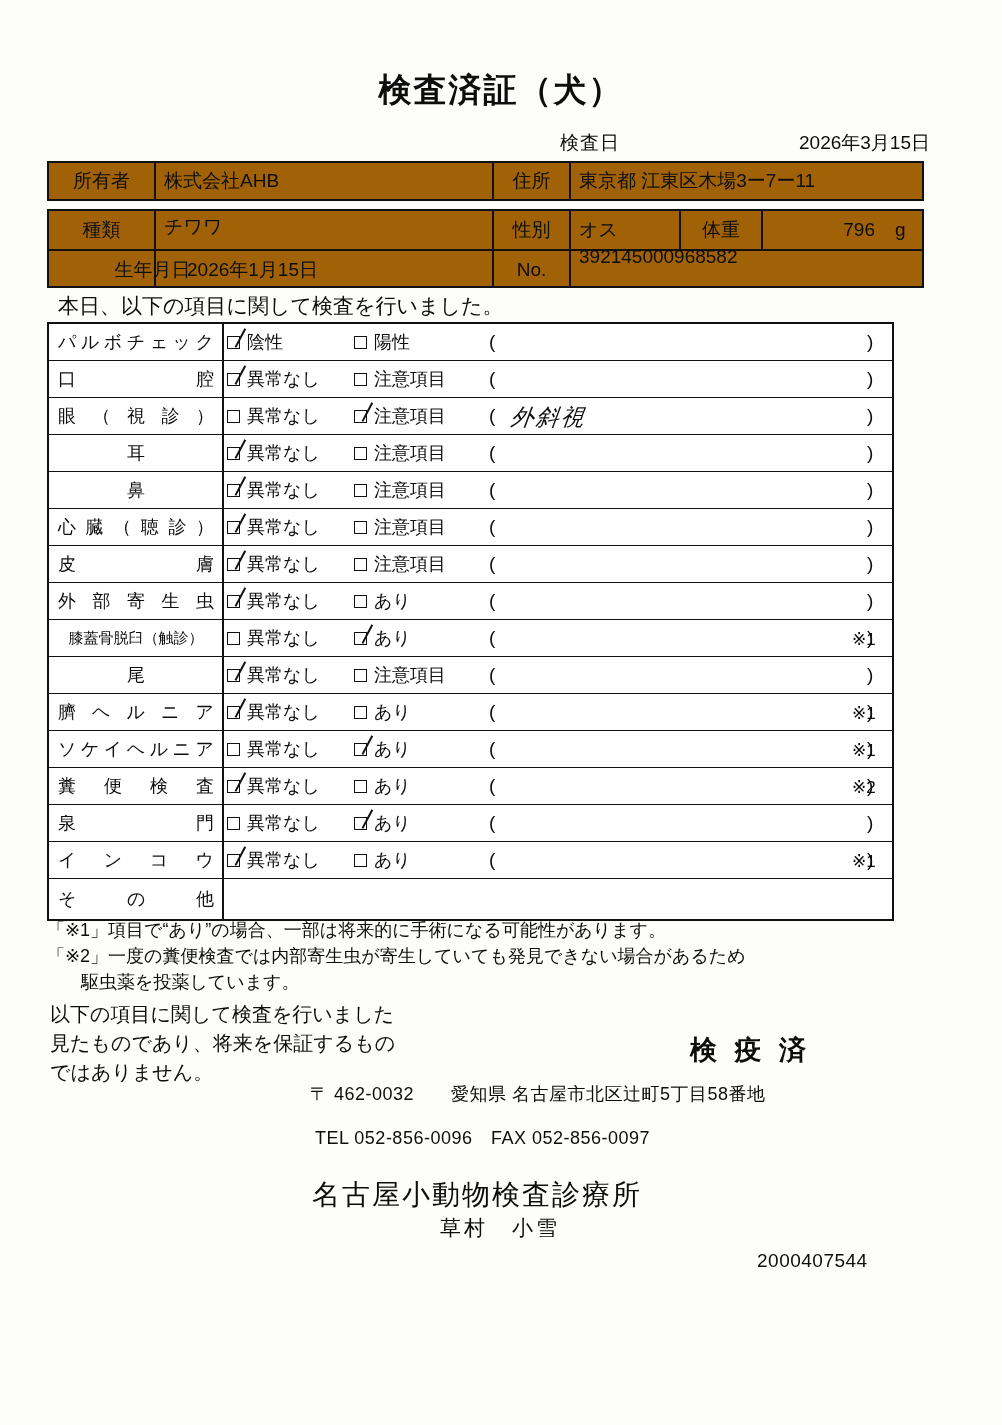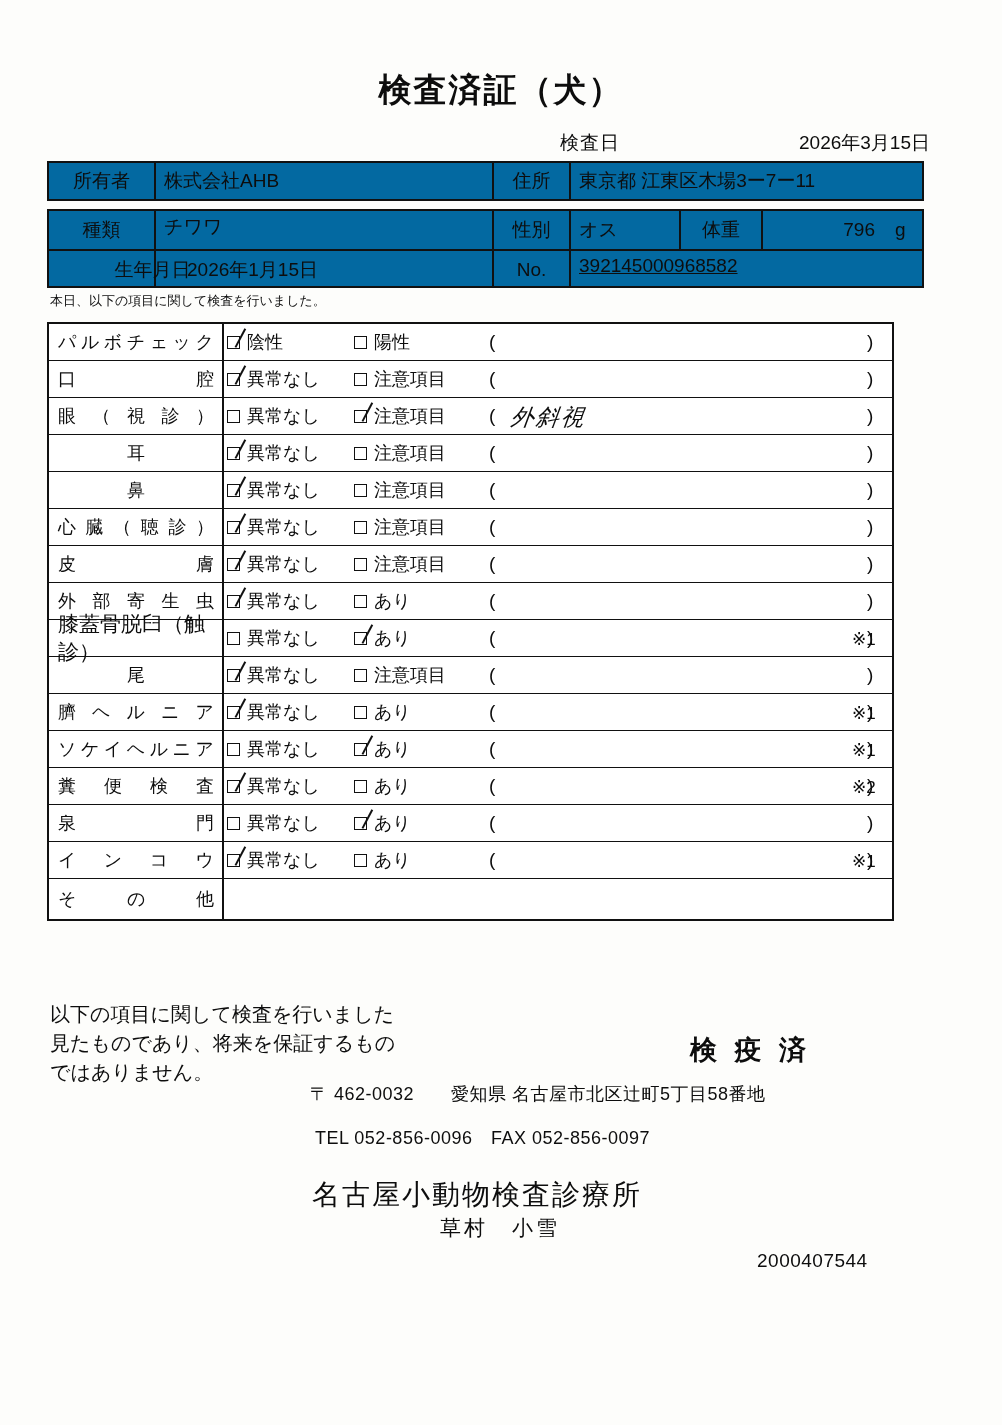--- a/index.html
+++ b/index.html
@@ -55,21 +55,21 @@
     right: 0;
     top: 0;
     letter-spacing: 0px;
   }
 
   
   .tbl {
     position: absolute;
     border: 2px solid #111;
     box-sizing: border-box;
-    background: #0369a1;
+    background: #a16207;
   }
   .cell {
     position: absolute;
     box-sizing: border-box;
     font-size: 19px;
     display: flex;
     align-items: center;
     padding: 0 8px;
     height: 100%;
     top: 0;
@@ -91,23 +91,23 @@
     height: 2px;
     background: #111;
     width: 100%;
   }
 
   .owner-tbl { left: 47px; top: 161px; width: 877px; height: 40px; }
   .info-tbl  { left: 47px; top: 209px; width: 877px; height: 79px; }
 
   .note-line {
     position: absolute;
-    left: 50px;
+    left: 58px;
     top: 292px;
-    font-size: 13px;
+    font-size: 21px;
   }
 
   
   .items {
     position: absolute;
     left: 47px;
     top: 322px;
     width: 847px;
     border: 2px solid #111;
     box-sizing: border-box;
@@ -128,21 +128,21 @@
     height: 100%;
     border-right: 2px solid #111;
     box-sizing: border-box;
     display: flex;
     align-items: center;
     justify-content: space-between;
     padding: 0 8px 0 9px;
     font-size: 18px;
     letter-spacing: 0;
   }
-  .item-name.tight { font-size: 21px; letter-spacing: 0; justify-content: center; }
+  .item-name.tight { font-size: 15px; letter-spacing: 0; justify-content: center; }
   .item-name span { display: inline-block; }
   .opt {
     position: absolute;
     top: 0;
     height: 100%;
     display: flex;
     align-items: center;
     font-size: 18px;
   }
   .opt1 { left: 178px; }
@@ -303,21 +303,21 @@
     <div class="cell" style="left:107px; top:0; width:334px; height:32px;">チワワ</div>
     <div class="cell" style="left:445px; top:0; width:75px; height:38px; justify-content:center;">性別</div>
     <div class="cell" style="left:522px; top:0; width:107px; height:38px;">オス</div>
     <div class="cell" style="left:632px; top:0; width:80px; height:38px; justify-content:center;">体重</div>
     <div class="cell" style="left:714px; top:0; width:120px; height:38px; justify-content:flex-end;">796</div>
     <div class="cell" style="left:838px; top:0; width:35px; height:38px;">g</div>
 
     <div class="cell" style="left:4px; top:40px; width:109px; height:37px; justify-content:center;margin-left:45px;">生年月日</div>
     <div class="cell" style="left:107px; top:40px; width:334px; height:37px;padding-left:31px;">2026年1月15日</div>
     <div class="cell" style="left:445px; top:40px; width:75px; height:37px; justify-content:center;">No.</div>
-    <div class="cell" style="left:522px; top:36px; width:350px; height:37px;text-decoration:underline;">392145000968582</div>
+    <div class="cell" style="left:522px; top:27px; width:350px; height:37px;">392145000968582</div>
   </div>
 
   <div class="note-line">本日、以下の項目に関して検査を行いました。</div>
 
   <div class="items" id="items-table">
       <div class="item-row">
         <div class="item-name">
           <span>パ</span>
           <span>ル</span>
           <span>ボ</span>
@@ -575,20 +575,25 @@
       <div class="item-row other-row">
         <div class="item-name">
           <span>そ</span>
           <span>の</span>
           <span>他</span>
         </div>
         <div class="opt opt1"></div>
       </div>
     </div>
 
+  <div class="footnotes">
+    <div>「※1」項目で“あり”の場合、一部は将来的に手術になる可能性があります。</div>
+    <div>「※2」一度の糞便検査では内部寄生虫が寄生していても発見できない場合があるため</div>
+    <div class="fn-indent">駆虫薬を投薬しています。</div>
+  </div>
 
   <div class="statement">
     <div>以下の項目に関して検査を行いました</div>
     <div>見たものであり、将来を保証するもの</div>
     <div>ではありません。</div>
   </div>
 
   <div class="kenekizumi">検 疫 済</div>
 
   <div class="addr">〒 462-0032　　愛知県 名古屋市北区辻町5丁目58番地</div>

